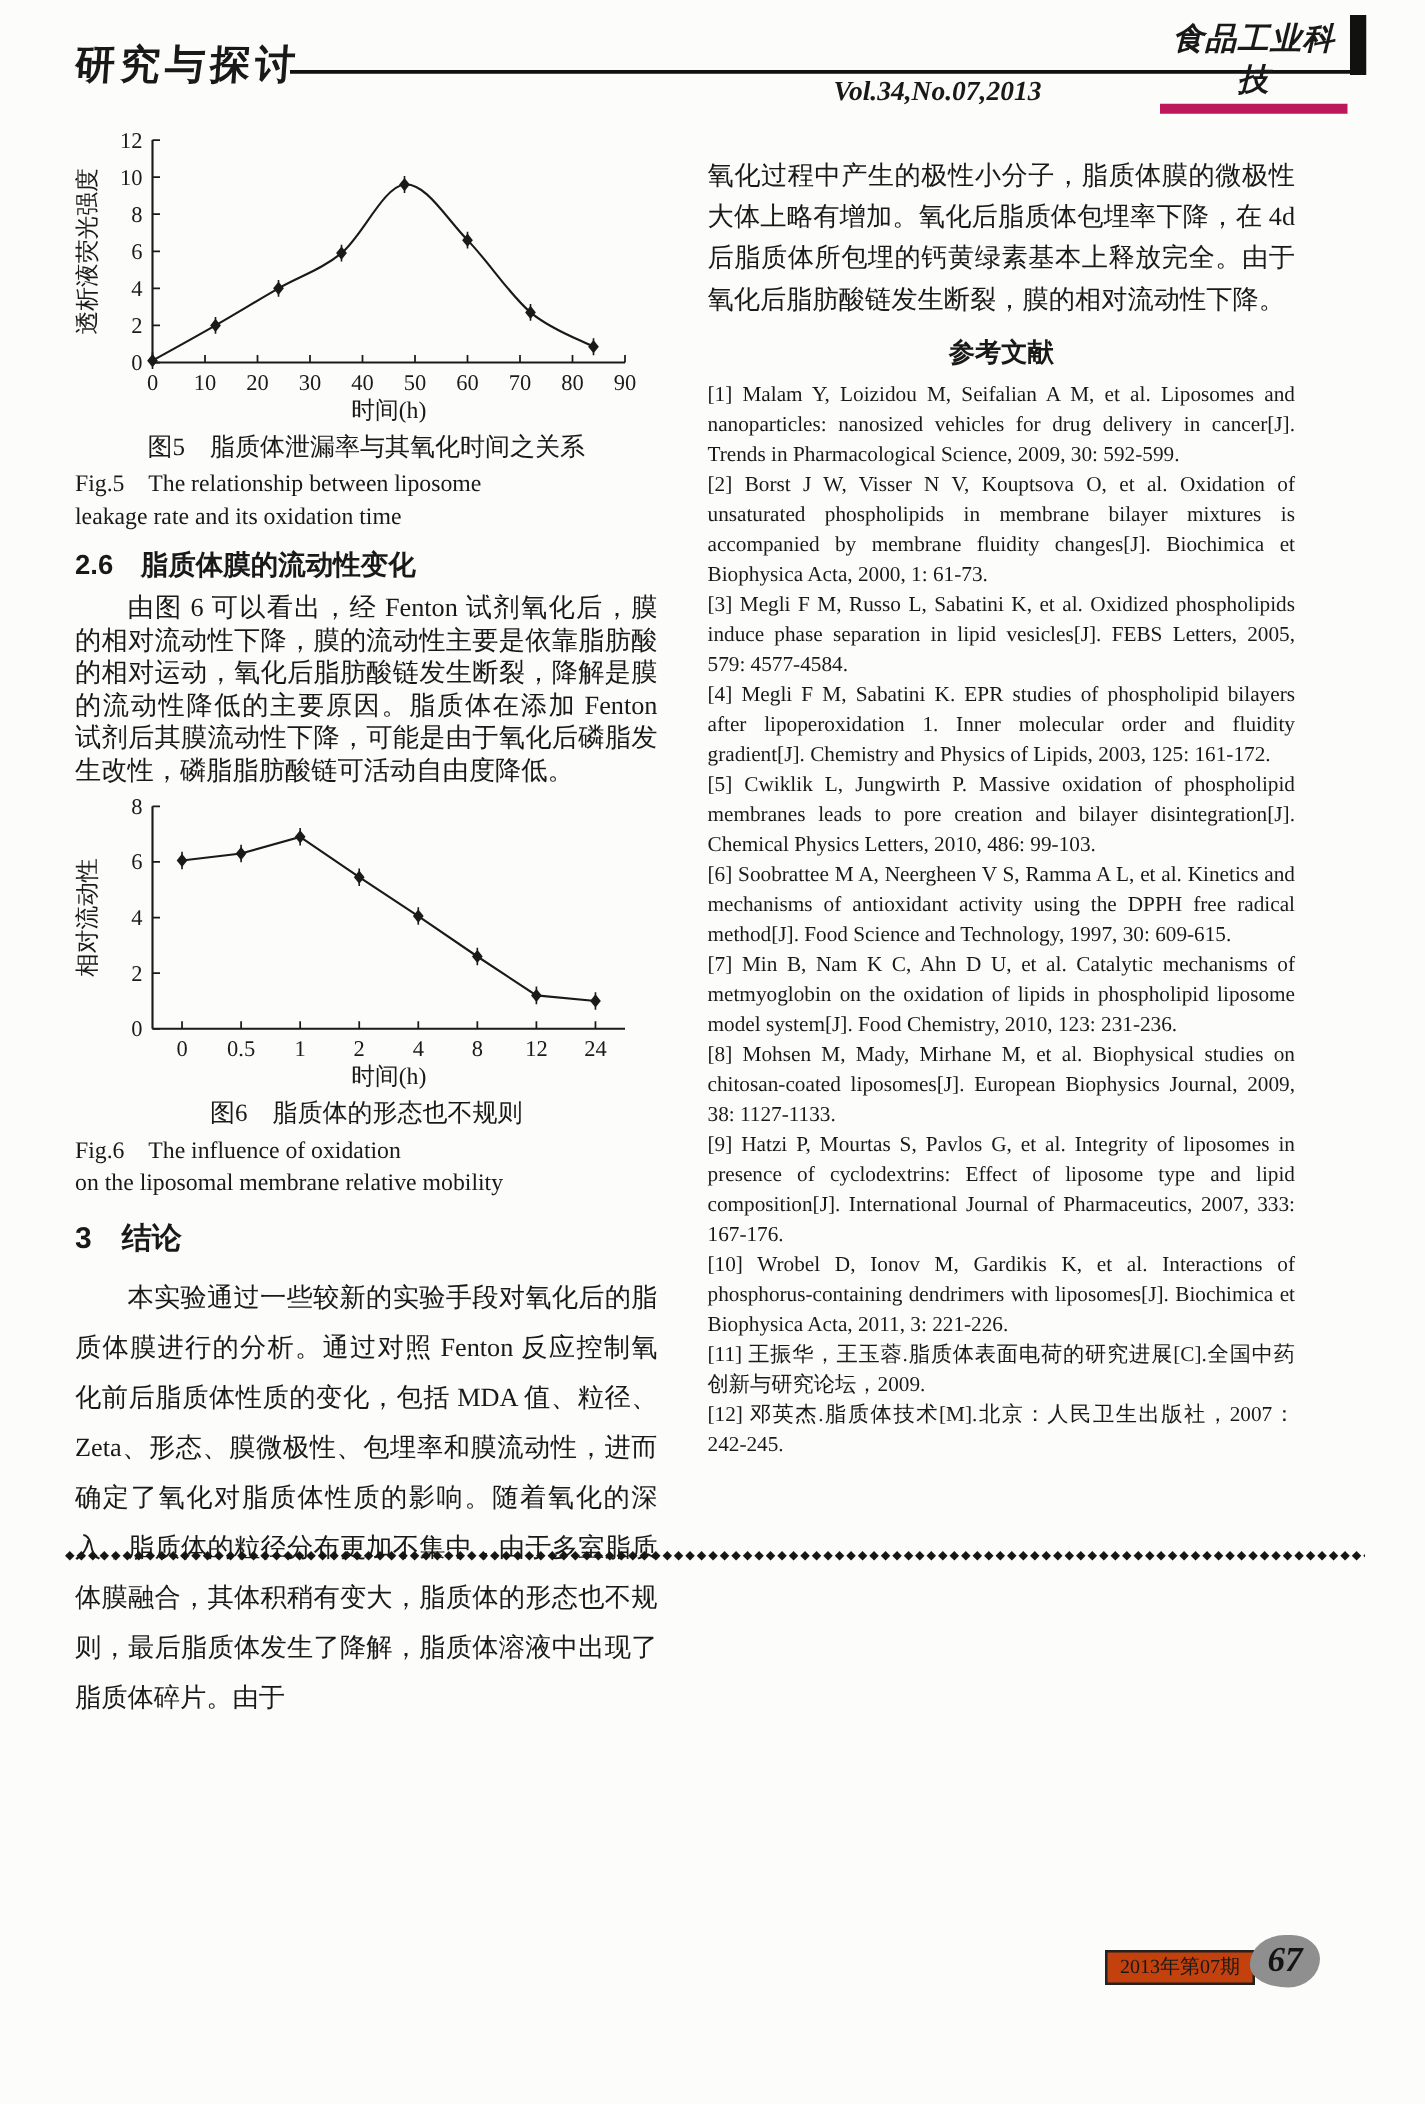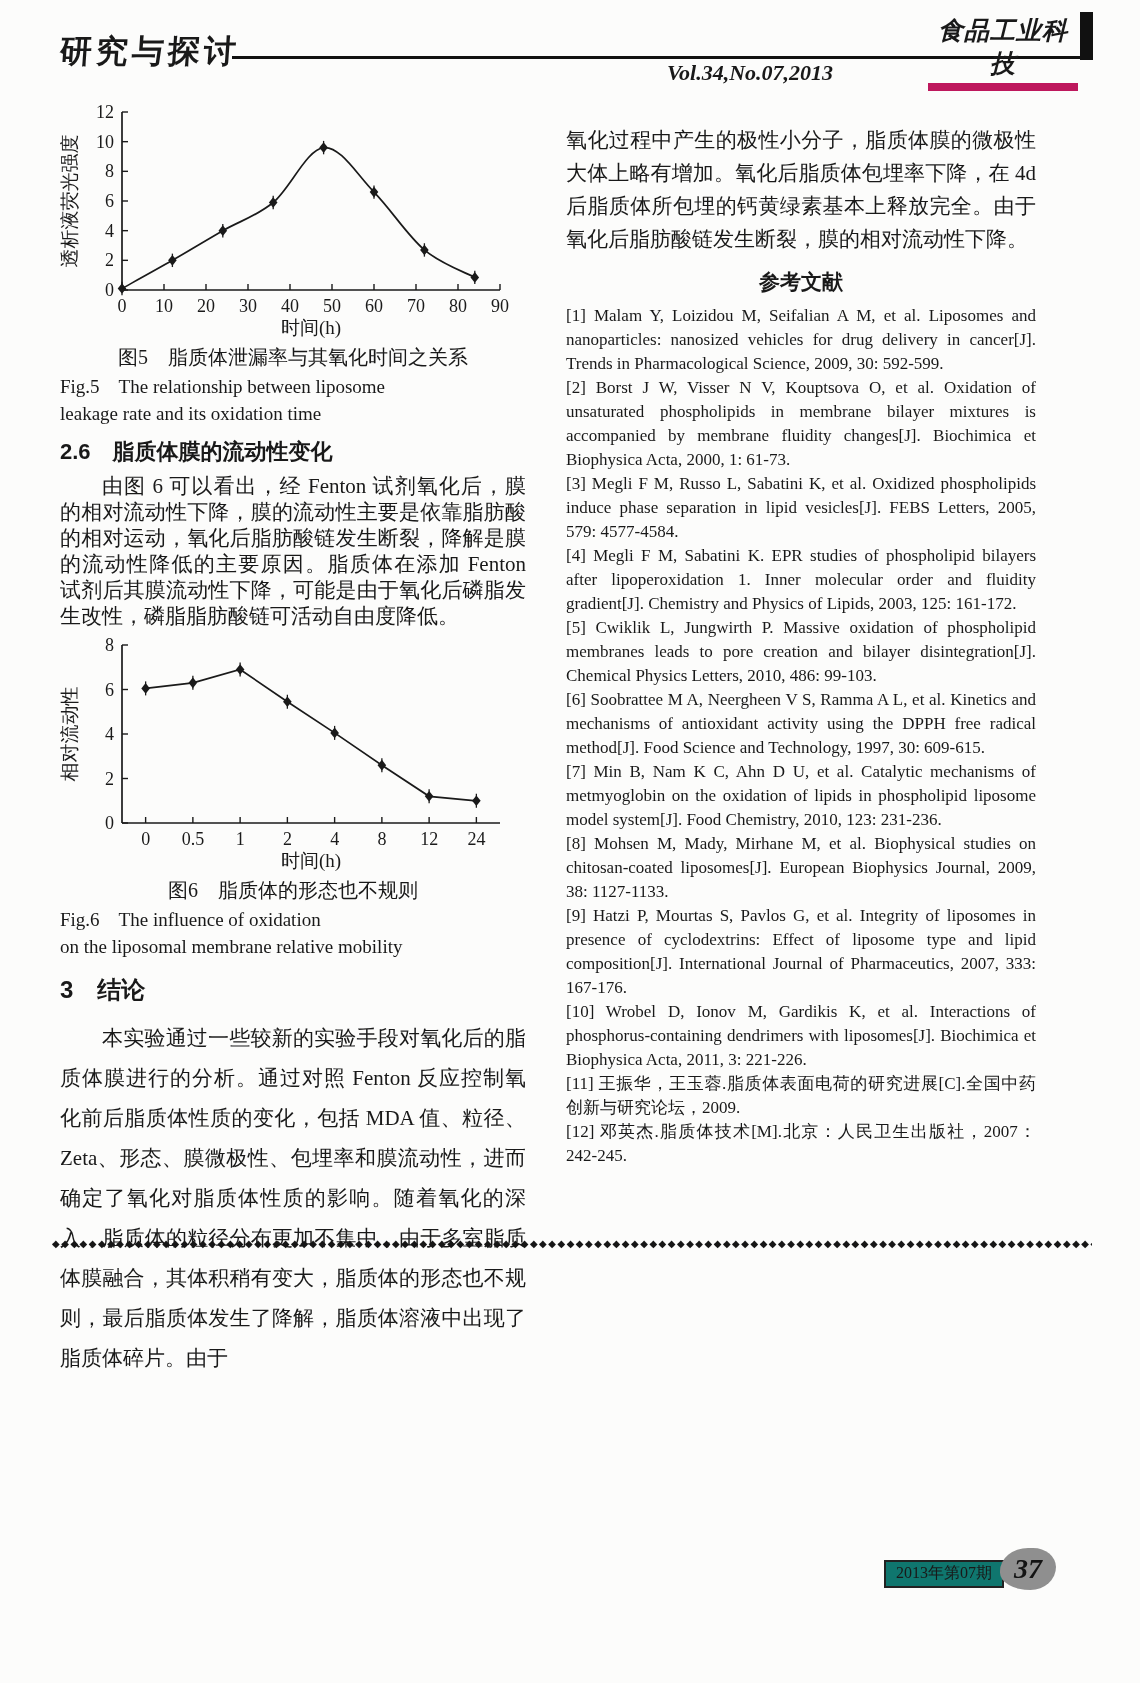--- a/index.html
+++ b/index.html
@@ -35,21 +35,21 @@
   .cap-en{font-size:19px;margin-top:3px;}
 
   .refs-title{text-align:center;font-family:"Liberation Sans",sans-serif;font-weight:bold;
               font-size:21px;margin:12px 0 8px 0;}
   .ref{font-size:17px;line-height:24px;text-align:justify;font-family:Liberation Serif, serif;}
 
   
   .divider{position:absolute;left:52px;top:1238px;width:1040px;height:16px;overflow:hidden;
            white-space:nowrap;font-size:10px;letter-spacing:1.5px;color:#161616;}
   .issue-box{position:absolute;left:884px;top:1560px;border:2px solid #222;
-             padding:1px 10px 2px 10px;font-size:16px;background:#0f766e;}
+             padding:1px 10px 2px 10px;font-size:16px;background:#c2410c;}
   .page-num-wrap{position:absolute;left:1000px;top:1548px;width:56px;height:42px;
                  background:#8f8f8f;border-radius:55% 45% 50% 60%/60% 50% 60% 45%;
                  display:flex;align-items:center;justify-content:center;}
   .page-num{font-size:28px;font-weight:bold;font-style:italic;color:#141414;}
 </style>
 </head>
 <body>
 
 <div class="page">
 
@@ -197,16 +197,16 @@
         <div class="ref">[10] Wrobel D, Ionov M, Gardikis K, et al. Interactions of phosphorus-containing dendrimers with liposomes[J]. Biochimica et Biophysica Acta, 2011, 3: 221-226.</div>
         <div class="ref">[11] 王振华，王玉蓉.脂质体表面电荷的研究进展[C].全国中药创新与研究论坛，2009.</div>
         <div class="ref">[12] 邓英杰.脂质体技术[M].北京：人民卫生出版社，2007：242-245.</div>
       </div>
   </section>
 
   <div class="divider" id="divider">◆◆◆◆◆◆◆◆◆◆◆◆◆◆◆◆◆◆◆◆◆◆◆◆◆◆◆◆◆◆◆◆◆◆◆◆◆◆◆◆◆◆◆◆◆◆◆◆◆◆◆◆◆◆◆◆◆◆◆◆◆◆◆◆◆◆◆◆◆◆◆◆◆◆◆◆◆◆◆◆◆◆◆◆◆◆◆◆◆◆◆◆◆◆◆◆◆◆◆◆◆◆◆◆◆◆◆◆◆◆◆◆◆◆◆◆◆◆◆◆</div>
 
   <div class="issue-box">2013年第07期</div>
   <div class="page-num-wrap">
-    <span class="page-num">37</span>
+    <span class="page-num">67</span>
   </div>
 
 </div>
 
 </body></html>

